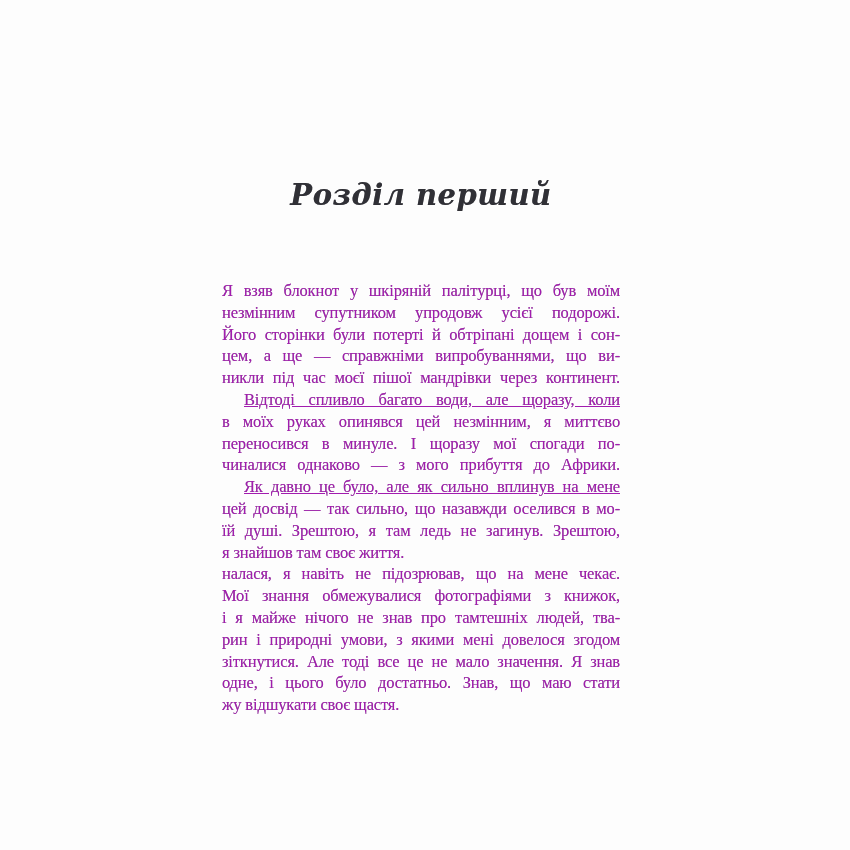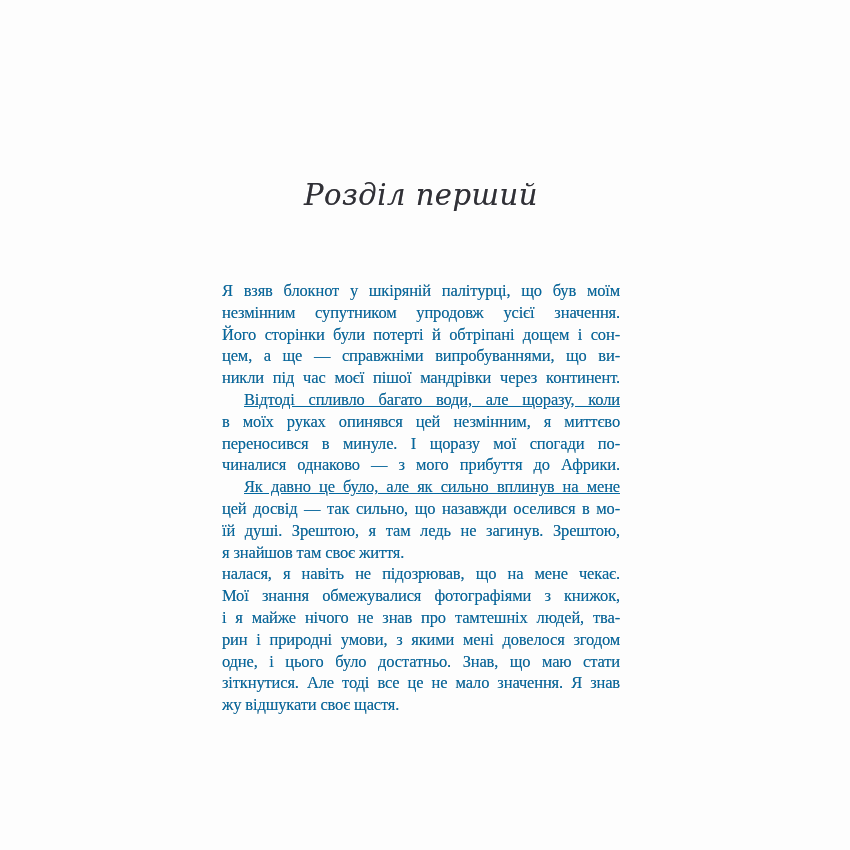--- a/index.html
+++ b/index.html
@@ -20,35 +20,35 @@
     background: #fdfdfd;
   }
   .chapter-title {
     position: absolute;
     top: 178px;
     left: 222px;
     width: 398px;
     text-align: center;
     font-family: "DejaVu Serif", serif;
     font-style: italic;
-    font-weight: 400;
+    font-weight: 700;
     font-size: 29px;
     letter-spacing: 0.5px;
     color: #303036;
     text-shadow: 0 0 0.6px rgba(48,48,54,0.55);
   }
   .text-block {
     position: absolute;
     top: 280px;
     left: 222px;
     width: 398px;
     font-size: 16.5px;
     line-height: 21.8px;
     letter-spacing: -0.15px;
-    color: #0369a1;
+    color: #a21caf;
     text-shadow: 0 0 0.5px rgba(55,55,61,0.5);
   }
   .paragraph {
     margin: 0;
   }
   .line {
     height: 21.8px;
     overflow: hidden;
     text-align: justify;
     text-align-last: justify;
@@ -67,21 +67,21 @@
 <body>
 
 <div class="book-page">
 
   <div class="chapter-title">Розділ перший</div>
 
   <div class="text-block">
 
     <div class="paragraph">
       <div class="line">Я взяв блокнот у шкіряній палітурці, що був моїм</div>
-      <div class="line">незмінним супутником упродовж усієї значення.</div>
+      <div class="line">незмінним супутником упродовж усієї подорожі.</div>
       <div class="line">Його сторінки були потерті й обтріпані дощем і сон-</div>
       <div class="line">цем, а ще — справжніми випробуваннями, що ви-</div>
       <div class="line">никли під час моєї пішої мандрівки через континент.</div>
     </div>
 
     <div class="paragraph">
       <div class="line indent">Відтоді спливло багато води, але щоразу, коли</div>
       <div class="line">в моїх руках опинявся цей незмінним, я миттєво</div>
       <div class="line">переносився в минуле. І щоразу мої спогади по-</div>
       <div class="line">чиналися однаково — з мого прибуття до Африки.</div>
@@ -92,19 +92,19 @@
       <div class="line">цей досвід — так сильно, що назавжди оселився в мо-</div>
       <div class="line">їй душі. Зрештою, я там ледь не загинув. Зрештою,</div>
       <div class="line end">я знайшов там своє життя.</div>
     </div>
 
     <div class="paragraph">
       <div class="line">налася, я навіть не підозрював, що на мене чекає.</div>
       <div class="line">Мої знання обмежувалися фотографіями з книжок,</div>
       <div class="line">і я майже нічого не знав про тамтешніх людей, тва-</div>
       <div class="line">рин і природні умови, з якими мені довелося згодом</div>
+      <div class="line">зіткнутися. Але тоді все це не мало значення. Я знав</div>
       <div class="line">одне, і цього було достатньо. Знав, що маю стати</div>
-      <div class="line">зіткнутися. Але тоді все це не мало значення. Я знав</div>
       <div class="line end">жу відшукати своє щастя.</div>
     </div>
 
   </div>
 </div>
 
 </body></html>

